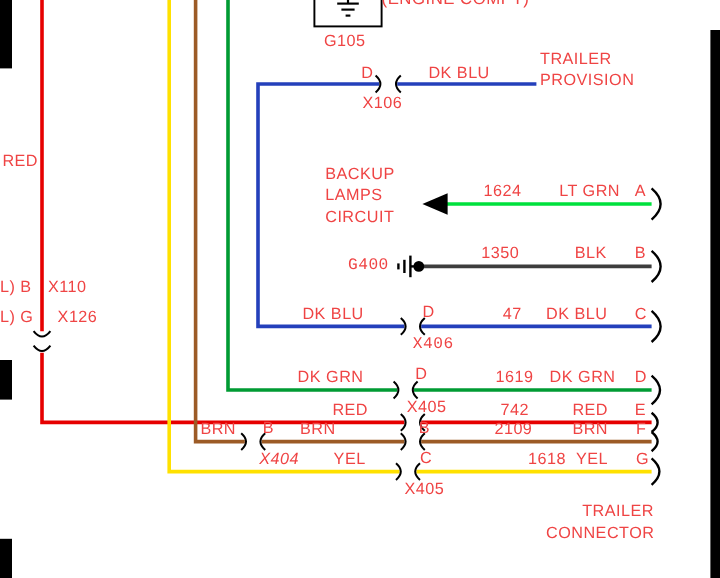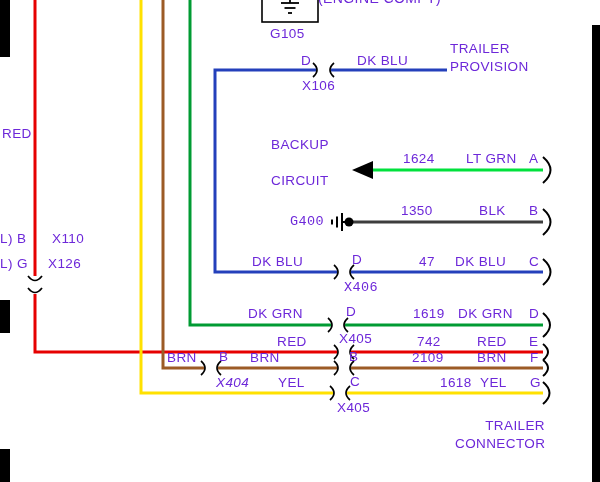--- a/index.html
+++ b/index.html
@@ -2,21 +2,21 @@
 <html><head>
 <meta charset="utf-8">
 <style>
   html,body{margin:0;padding:0;background:#fff;}
   .stage{
     position:relative;width:600px;height:482px;background:#ffffff;
     overflow:hidden;font-family:"Liberation Sans",sans-serif;
   }
   svg{position:absolute;left:0;top:0;}
   .label{
-    position:absolute;font-size:13.5px;line-height:16px;color:#6d28d9;
+    position:absolute;font-size:13.5px;line-height:16px;color:#ef4444;
     letter-spacing:.4px;white-space:nowrap;
   }
   .center{text-align:left;}
   .right{text-align:right;}
   .big{font-size:14px;}
 </style>
 </head>
 <body>
 
 <div class="stage">
@@ -100,20 +100,21 @@
   <div class="label big" style="left:318px;top:-10px;">(ENGINE COMPT)</div>
   <div class="label" style="left:270px;top:26px;">G105</div>
 
   <div class="label" style="left:301px;top:53px;">D</div>
   <div class="label" style="left:278px;top:78px;margin-left:24px;">X106</div>
   <div class="label" style="left:357px;top:53px;">DK BLU</div>
   <div class="label" style="left:450px;top:41px;">TRAILER</div>
   <div class="label" style="left:450px;top:59px;">PROVISION</div>
 
   <div class="label center" style="left:271px;top:137px;width:80px;">BACKUP</div>
+  <div class="label center" style="left:271px;top:155px;width:80px;">LAMPS</div>
   <div class="label center" style="left:271px;top:173px;width:80px;">CIRCUIT</div>
 
   <div class="label" style="left:403px;top:151px;">1624</div>
   <div class="label" style="left:466px;top:151px;">LT GRN</div>
   <div class="label" style="left:529px;top:151px;">A</div>
 
   <div class="label" style="left:290px;top:214px;font-family:Liberation Mono, monospace;">G400</div>
   <div class="label" style="left:401px;top:203px;">1350</div>
   <div class="label" style="left:479px;top:203px;">BLK</div>
   <div class="label" style="left:529px;top:203px;">B</div>
@@ -151,17 +152,17 @@
   <div class="label" style="left:337px;top:400px;">X405</div>
   <div class="label" style="left:412px;top:375px;margin-left:28px;">1618</div>
   <div class="label" style="left:480px;top:375px;">YEL</div>
   <div class="label" style="left:530px;top:375px;">G</div>
 
   <div class="label right" style="left:455px;top:418px;width:90px;">TRAILER</div>
   <div class="label right" style="left:455px;top:436px;width:90px;">CONNECTOR</div>
 
   <div class="label" style="left:2px;top:126px;">RED</div>
   <div class="label" style="left:0px;top:231px;">L) B</div>
-  <div class="label" style="left:52px;top:231px;">X110</div>
+  <div class="label" style="left:40px;top:231px;">X110</div>
   <div class="label" style="left:0px;top:256px;">L) G</div>
   <div class="label" style="left:48px;top:256px;">X126</div>
 
 </div>
 
 </body></html>

